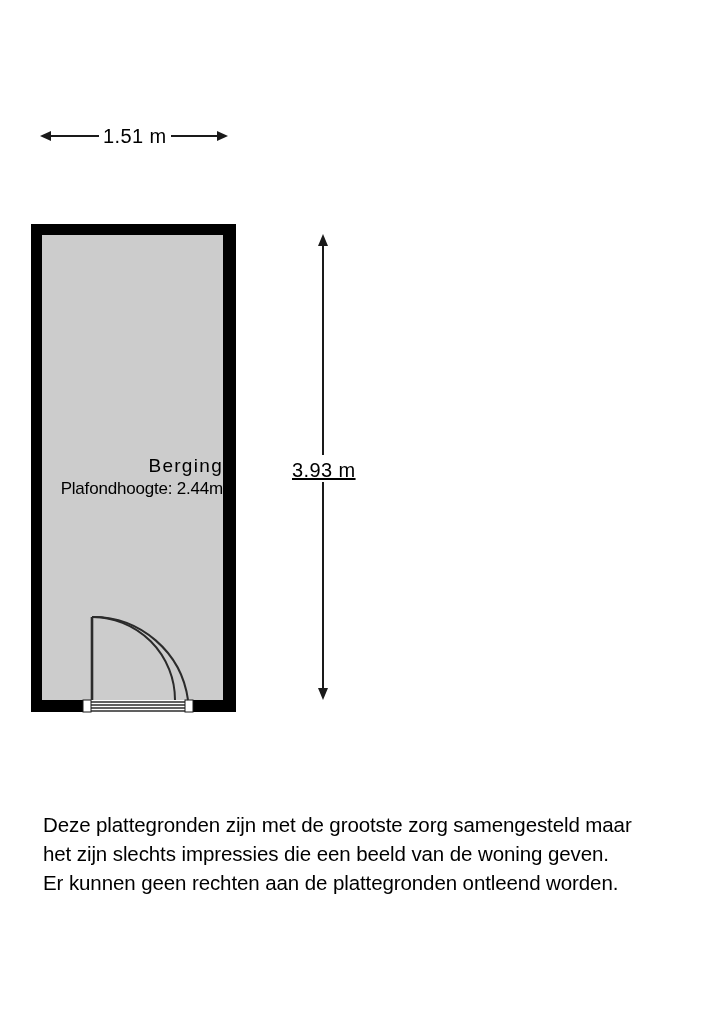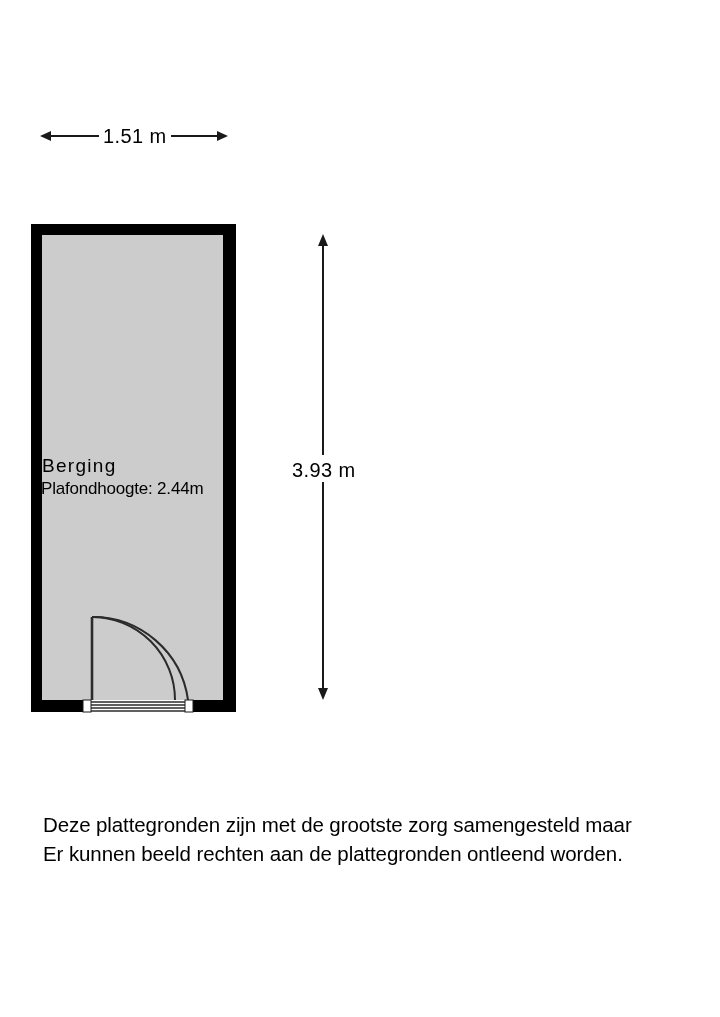--- a/index.html
+++ b/index.html
@@ -50,28 +50,29 @@
     left: 99px;
     top: 126px;
     background: #ffffff;
     padding: 0 4px;
   }
   .dim-label-v {
     left: 288px;
     top: 458px;
     background: #ffffff;
     padding: 2px 4px;
+    text-decoration: underline;
   }
 
   .room-label-block {
     position: absolute;
     left: 42px;
     top: 455px;
     width: 181px;
-    text-align: left;
+    text-align: right;
     color: #000000;
   }
   .room-name {
     font-size: 19px;
     line-height: 22px;
     letter-spacing: 1.3px;
     white-space: nowrap;
   }
   .room-ceiling {
     font-size: 17px;
@@ -153,16 +154,17 @@
 
   <div class="dim-label dim-label-v">3.93 m</div>
 
   <div class="room-label-block">
     <div class="room-name">Berging</div>
     <div class="room-ceiling">Plafondhoogte: 2.44m</div>
   </div>
 
   <div class="disclaimer">
     <div>Deze plattegronden zijn met de grootste zorg samengesteld maar</div>
-    <div>Er kunnen beeld rechten aan de plattegronden ontleend worden.</div>
+    <div>het zijn slechts impressies die een beeld van de woning geven.</div>
+    <div>Er kunnen geen rechten aan de plattegronden ontleend worden.</div>
   </div>
 
 </div>
 
 </body></html>

